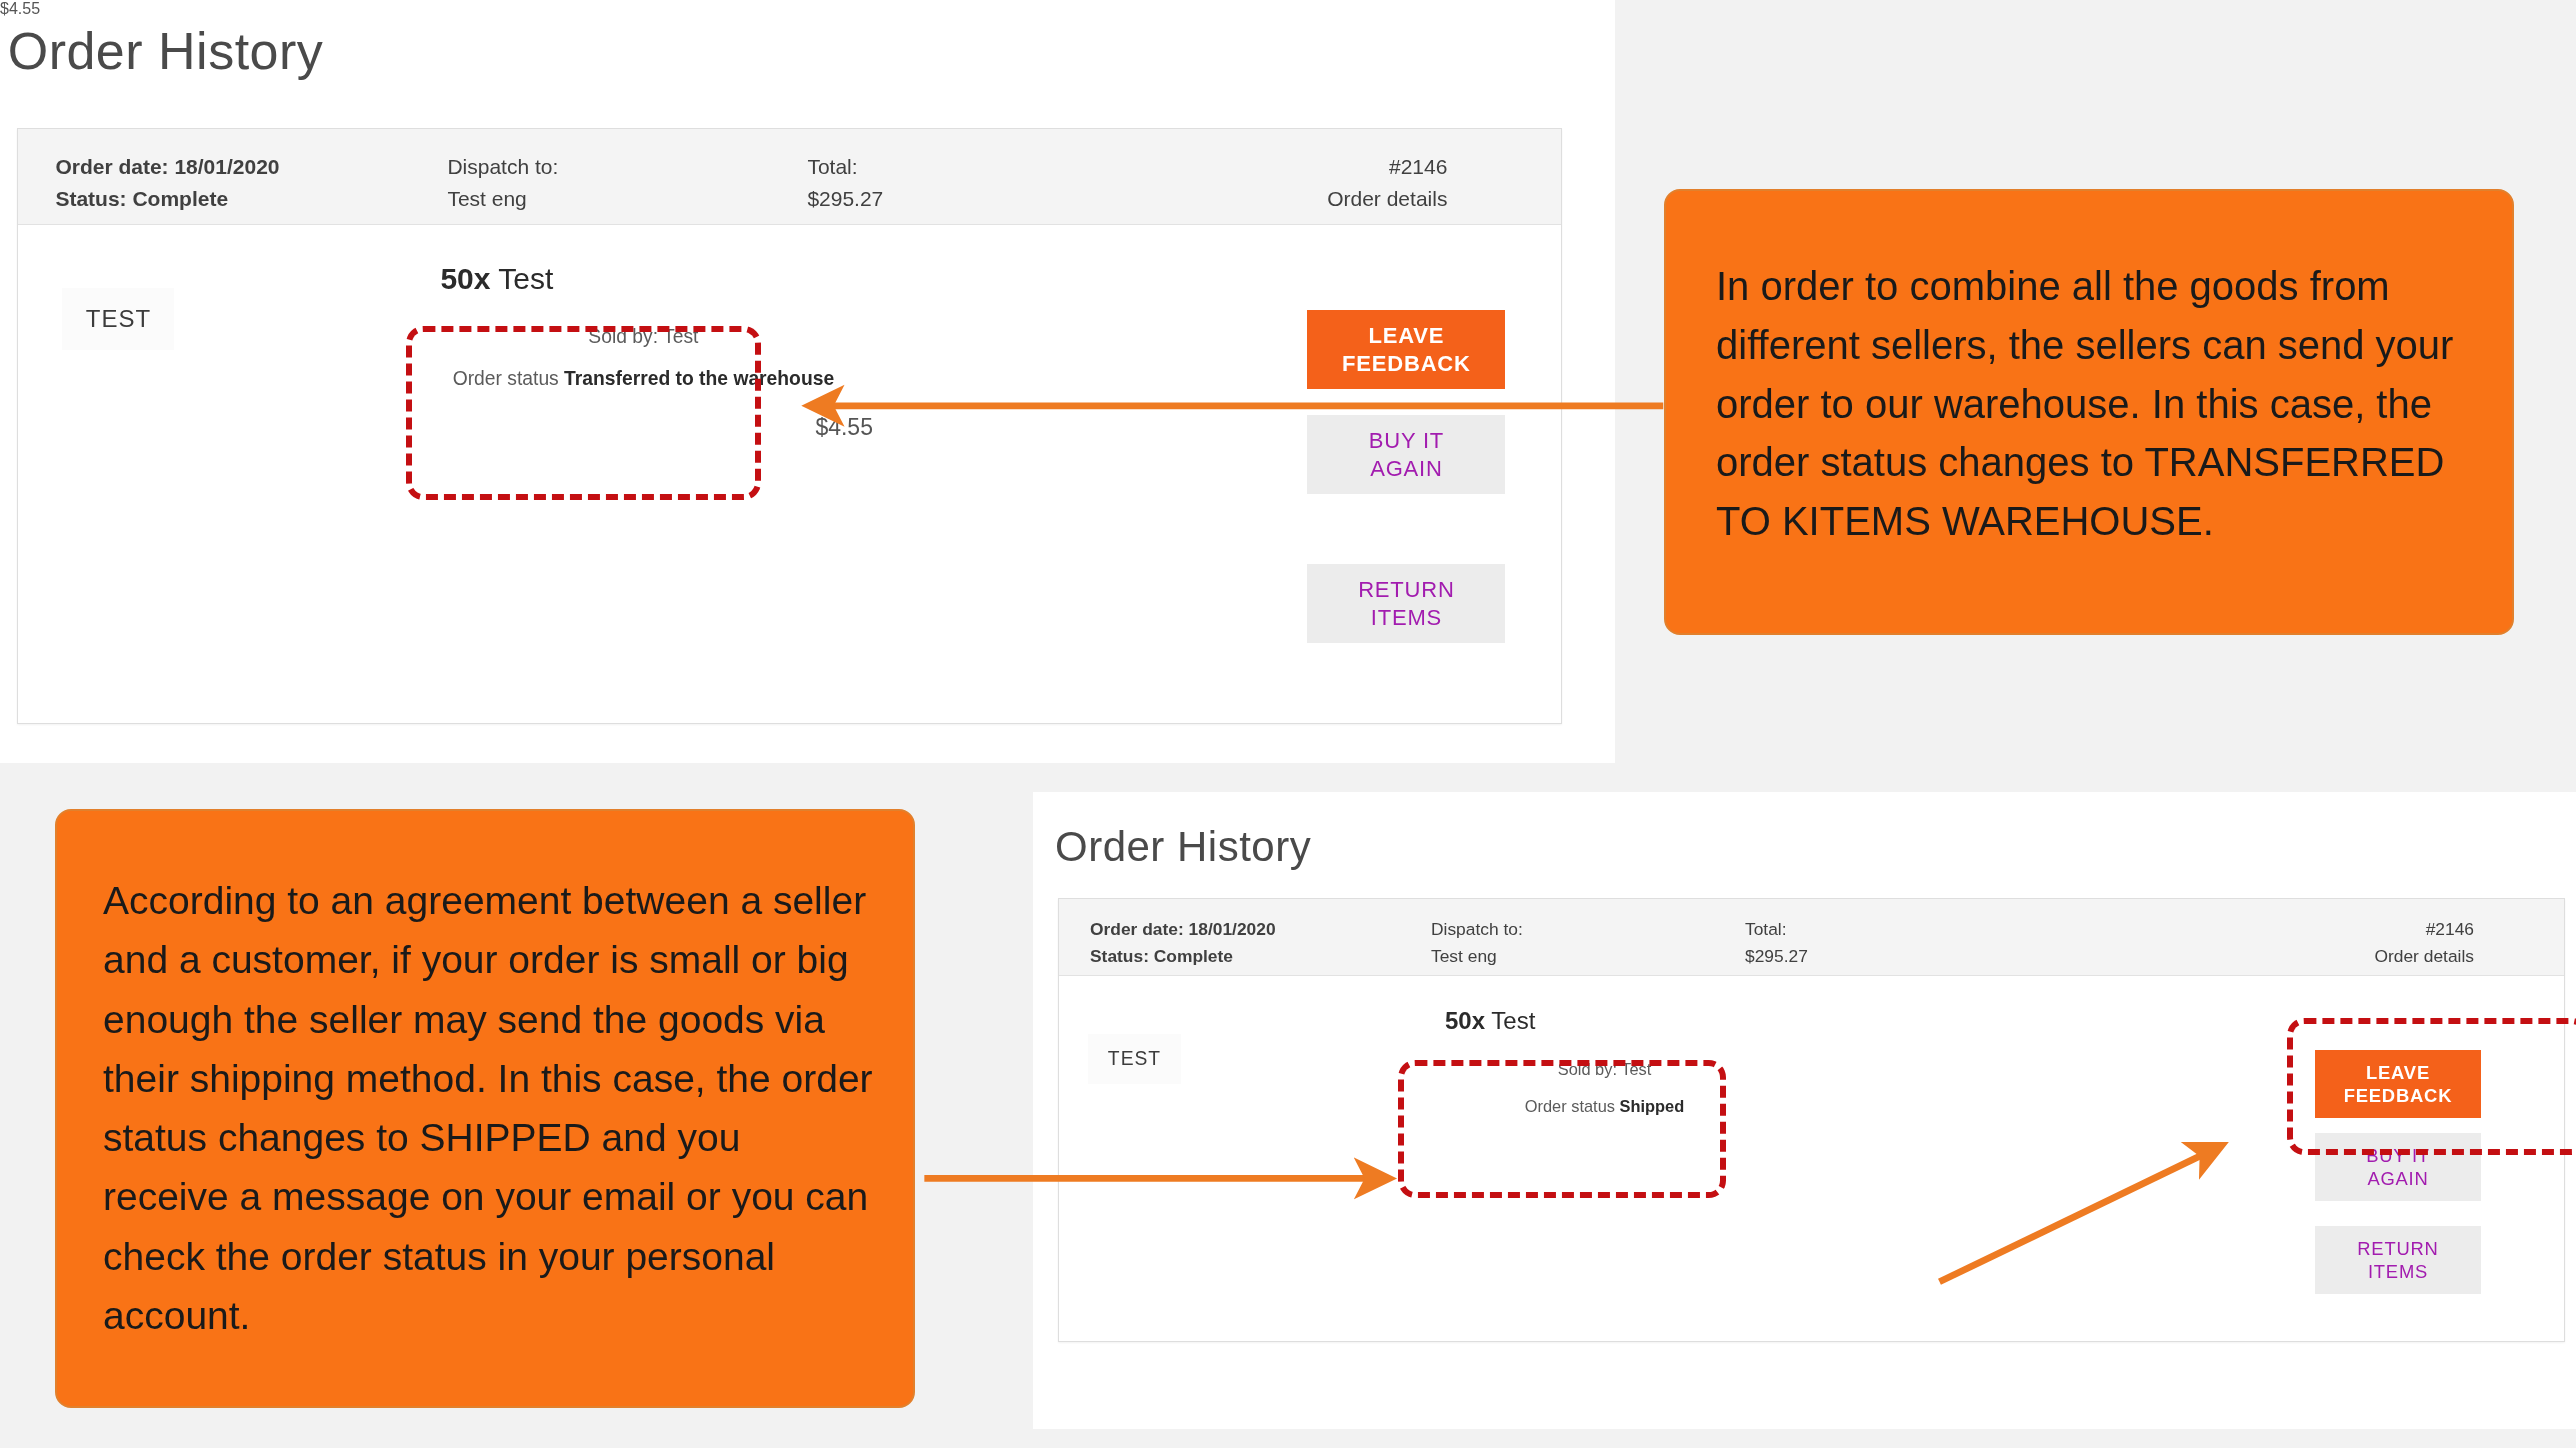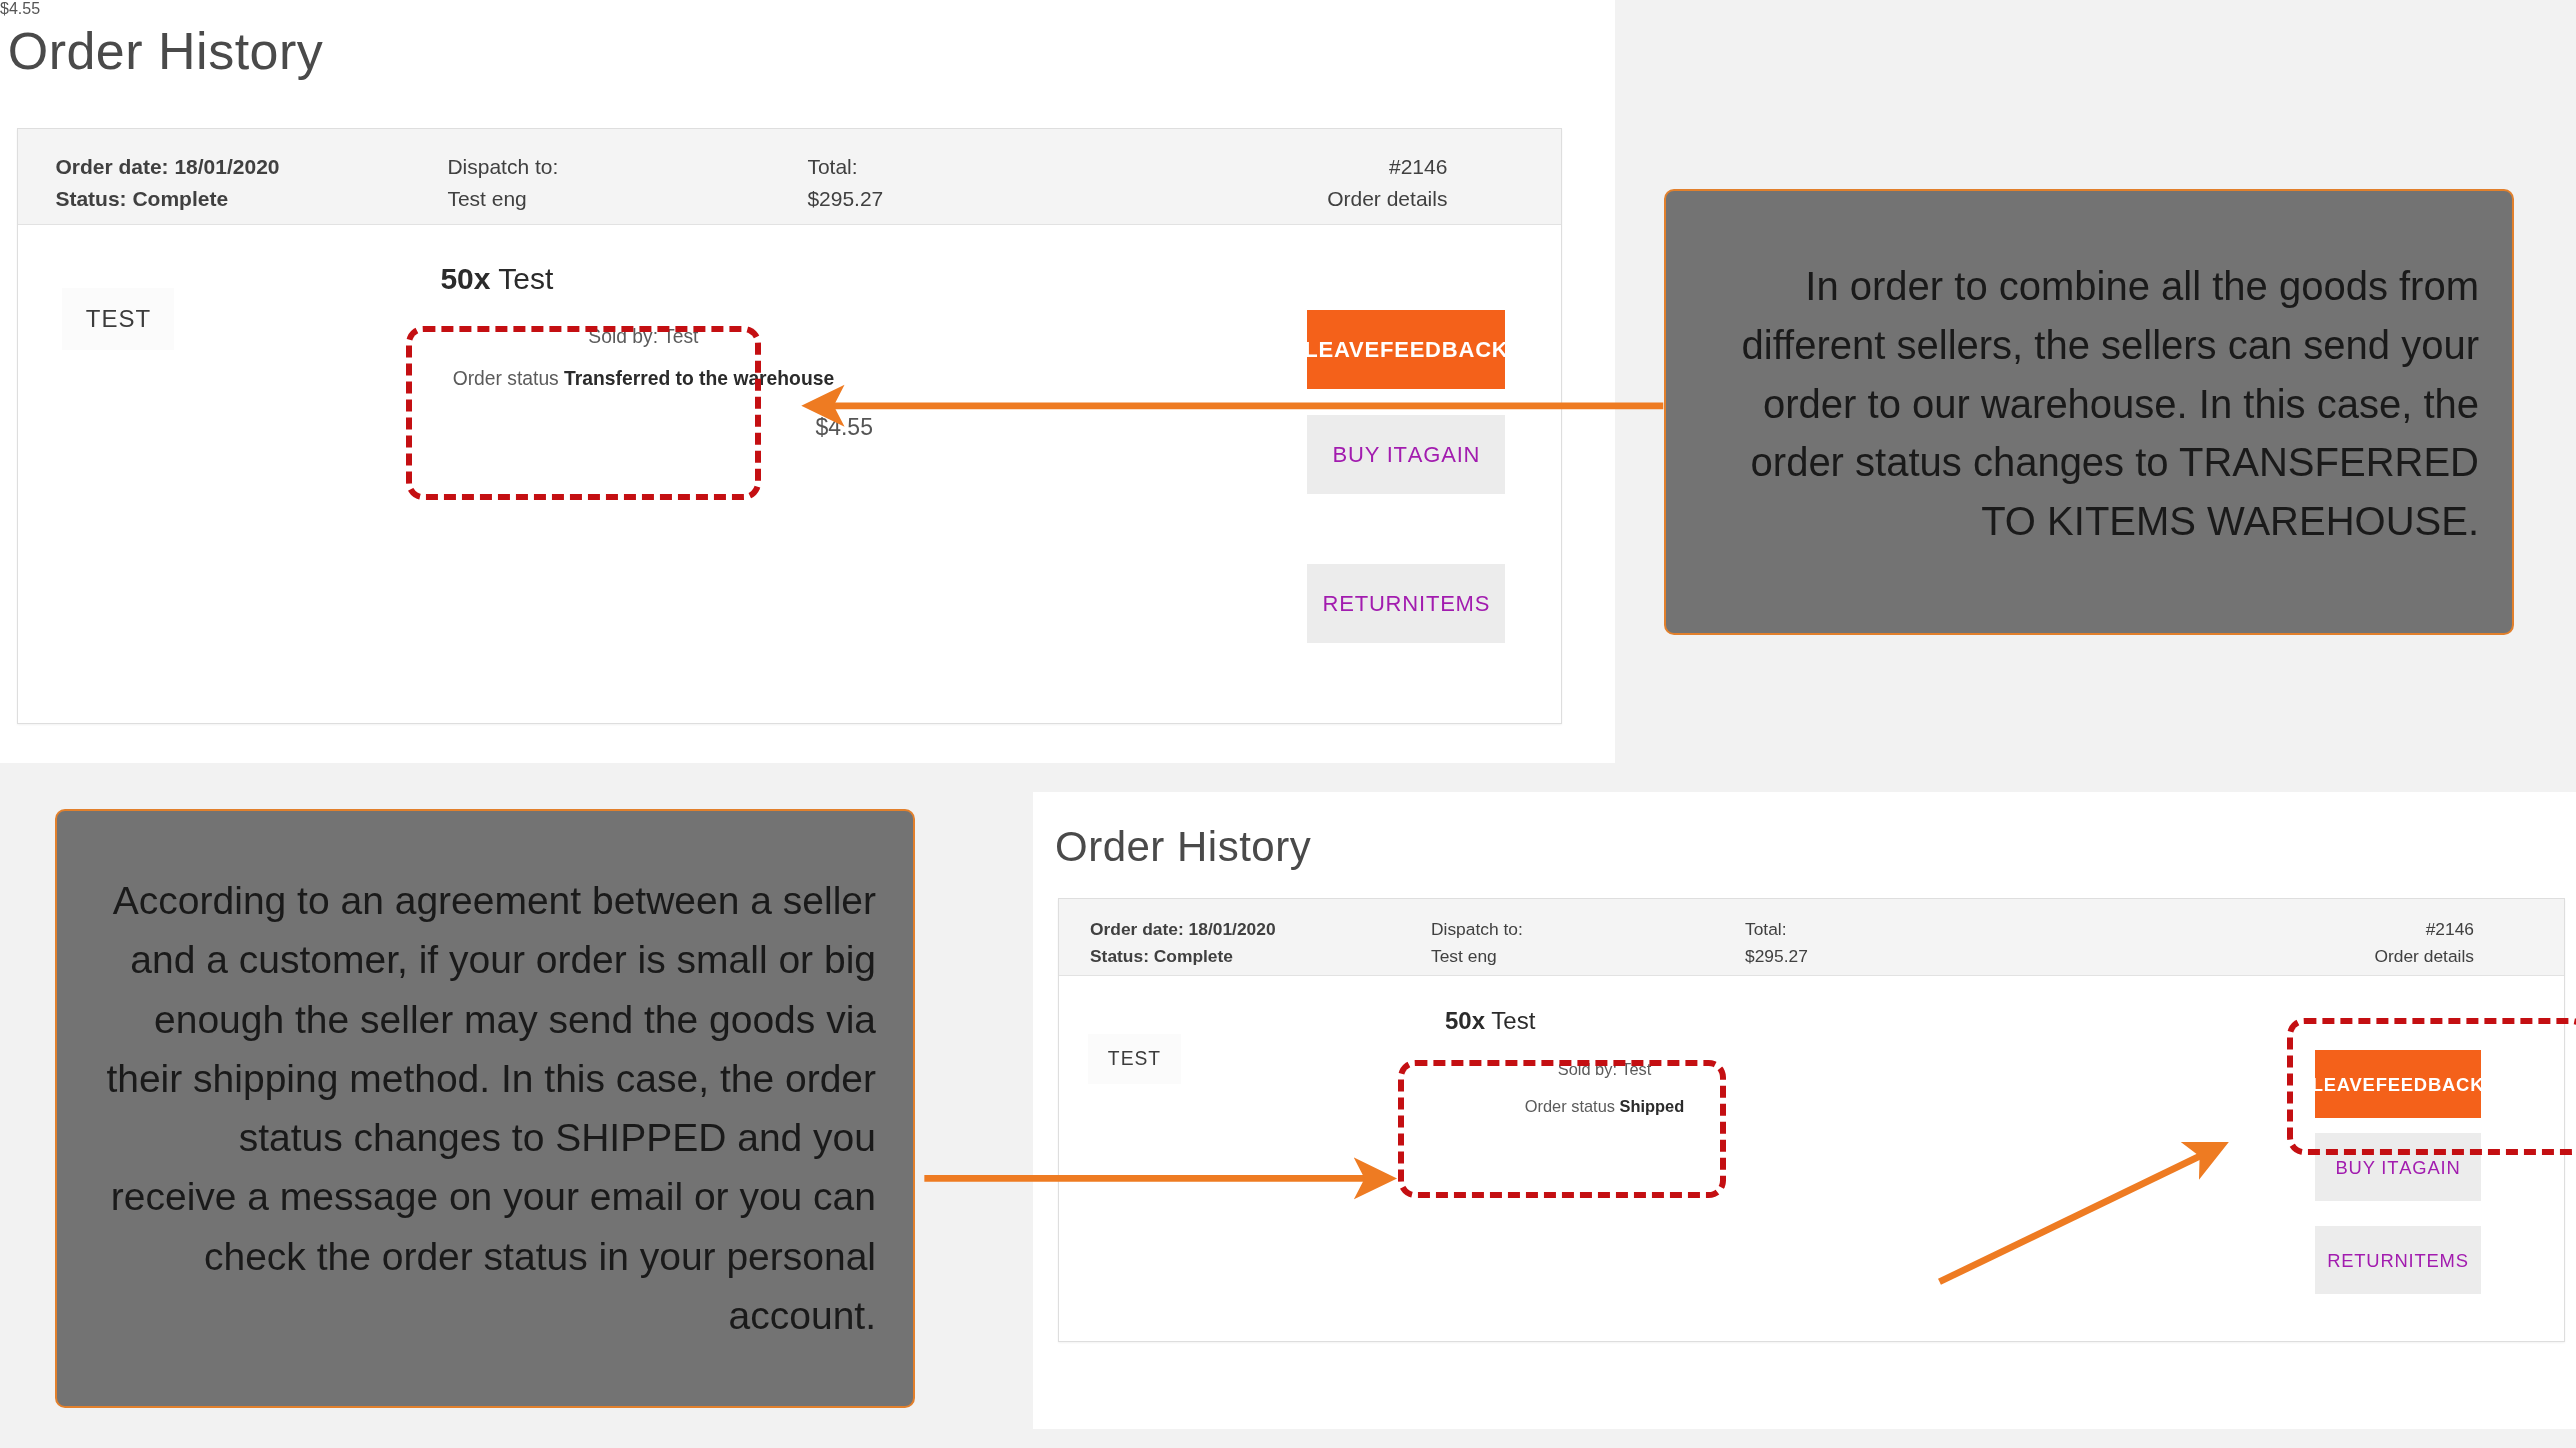--- a/index.html
+++ b/index.html
@@ -99,21 +99,21 @@
   .card-bot .prod-meta{font-size:16.4px;line-height:1.65;}
   .prod-meta .row{margin-bottom:9.7px;}
   .prod-meta b{color:#2b2b2b;font-weight:bold;}
 
   .prod-price{position:absolute;color:#555555;white-space:nowrap;}
   .card-top .prod-price{left:797px;top:285px;font-size:23px;}
 
   
   .btn{
     position:absolute;
-    display:flex;flex-direction:row;align-items:center;justify-content:center;
+    display:flex;flex-direction:column;align-items:center;justify-content:center;
     text-align:center;
     letter-spacing:0.8px;
     box-sizing:border-box;
     line-height:1.25;
   }
   .btn.primary{background:#F4611A;color:#ffffff;font-weight:bold;}
   .btn.ghost{background:#ececec;color:#a21caf;}
   .card-top .btn{font-size:22px;}
   .card-bot .btn{font-size:18.4px;}
 
@@ -133,25 +133,24 @@
     box-sizing:border-box;
     pointer-events:none;
   }
   .dash-status-top{left:406px;top:326px;width:355px;height:174px;}
   .dash-status-bot{left:1398px;top:1060px;width:328px;height:138px;}
   .dash-feedback{left:2287px;top:1018px;width:302px;height:137px;}
 
   
   .bubble{
     position:absolute;
-    background:#737373;
+    background:#f97316;
     border:2.9px solid #E2802C;
-    border-radius:10px;
-    box-sizing:border-box;
-    text-align:right;
+    border-radius:16px;
+    box-sizing:border-box;
   }
   .bubble .txt{
     color:#1a1a1a;
     white-space:pre-wrap;
   }
   .bubble-top{left:1664px;top:189px;width:850px;height:446px;}
   .bubble-top .txt{
     position:absolute;left:50px;top:66px;width:763px;
     font-size:40px;line-height:1.47;
   }

